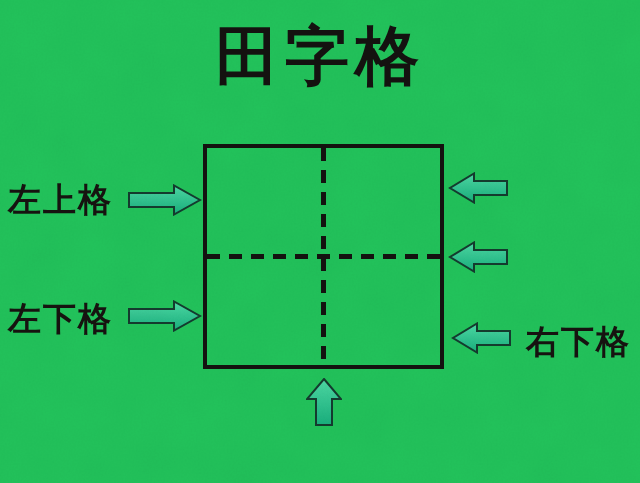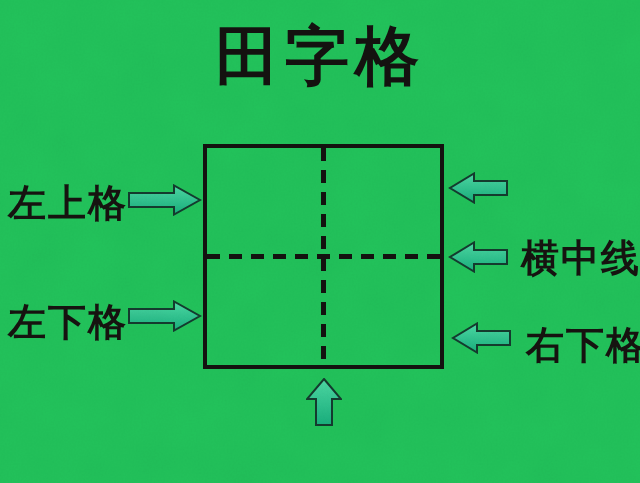--- a/index.html
+++ b/index.html
@@ -43,21 +43,21 @@
   }
   .h-midline{
     position:absolute;
     top:calc(50% - 2.5px);
     left:0;right:0;
     height:5px;
     background:repeating-linear-gradient(90deg,#141210 0 13px,transparent 13px 22px);
   }
   .lbl{
     position:absolute;
-    font-size:38px;
+    font-size:33px;
     font-weight:600;
     color:#161310;
     white-space:nowrap;
     letter-spacing:2px;
     line-height:1;
   }
   .lbl-ul{left:8px;top:184px;}
   .lbl-ll{left:8px;top:303px;}
   .lbl-ur{left:520px;top:170px;}
   .lbl-hm{left:521px;top:239px;}
@@ -100,21 +100,20 @@
 
   <div class="lbl lbl-ll">左下格</div>
   <svg class="arrow ar-ll" width="74" height="32" viewBox="0 0 74 32">
     <polygon points="1,9 46,9 46,1.5 72,16 46,30.5 46,23 1,23" fill="url(#arrowGrad)" stroke-width="2" stroke-linejoin="miter" stroke="#143c30"></polygon>
   </svg>
 
   <svg class="arrow ar-ur" width="60" height="32" viewBox="0 0 60 32">
     <polygon points="59,9 26,9 26,1.5 2,16 26,30.5 26,23 59,23" fill="url(#arrowGrad)" stroke-width="2" stroke-linejoin="miter" stroke="#143c30"></polygon>
   </svg>
 
-  <div class="lbl lbl-hm">横中线</div>
   <svg class="arrow ar-hm" width="60" height="32" viewBox="0 0 60 32">
     <polygon points="59,9 26,9 26,1.5 2,16 26,30.5 26,23 59,23" fill="url(#arrowGrad)" stroke-width="2" stroke-linejoin="miter" stroke="#143c30"></polygon>
   </svg>
 
   <div class="lbl lbl-lr">右下格</div>
   <svg class="arrow ar-lr" width="60" height="32" viewBox="0 0 60 32">
     <polygon points="59,9 26,9 26,1.5 2,16 26,30.5 26,23 59,23" fill="url(#arrowGrad)" stroke-width="2" stroke-linejoin="miter" stroke="#143c30"></polygon>
   </svg>
 
   <svg class="arrow ar-vm" width="36" height="48" viewBox="0 0 36 48">

